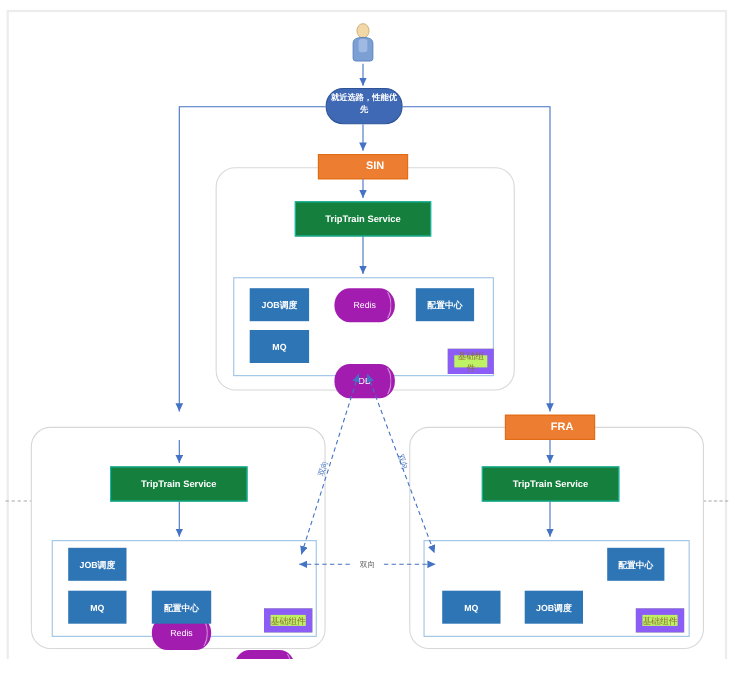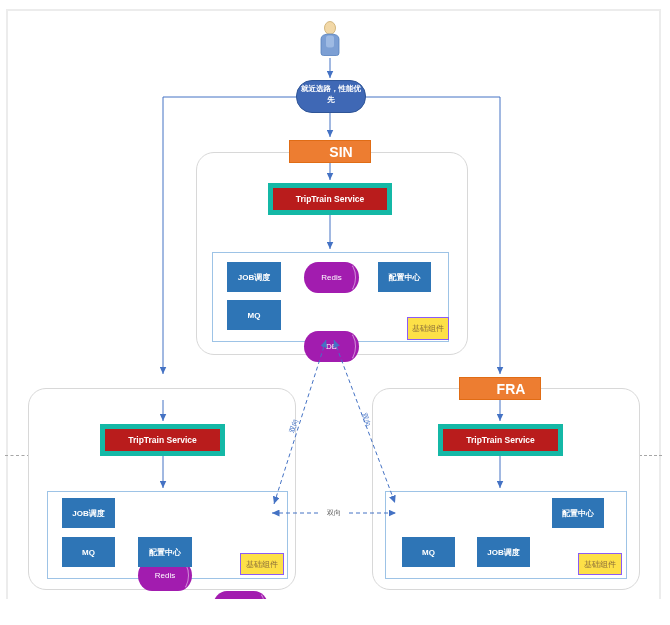--- a/index.html
+++ b/index.html
@@ -3,27 +3,27 @@
 <meta charset="utf-8">
 <style>
   html,body { margin:0; padding:0; background:#fff; }
   body { font-family:"Liberation Sans","DejaVu Sans",sans-serif; }
   #canvas { position:relative; width:670px; height:599px; background:#fff; overflow:hidden; }
   .abs { position:absolute; box-sizing:border-box; }
   .ctr { display:flex; align-items:center; justify-content:center; text-align:center; }
   .page-border { border:2px solid #ECECEC; }
   .cluster { border:1px solid #D8D8D8; border-radius:18px; background:#fff; }
   .container { border:1px solid #9DC3E6; background:#fff; }
-  .region { background:#ED7D31; border:1px solid #E06C15; color:#fff; font-size:14px; font-weight:bold;padding-left:22px; }
-  .service { background:#b91c1c; border:5px solid #14b8a6; color:#fff; font-size:8.5px; font-weight:bold; }
+  .region { background:#ED7D31; border:1px solid #E06C15; color:#fff; font-size:10px; font-weight:bold;padding-left:22px; }
+  .service { background:#15803d; border:1px solid #14b8a6; color:#fff; font-size:8.5px; font-weight:bold; }
   .comp { background:#2E75B6; color:#fff; font-size:8px; font-weight:bold;text-align:center; }
   .cyl { background:#a21caf; color:#fff; font-size:8px; font-weight:normal; border-radius:14px/50%; position:relative; }
   .seam { position:absolute; top:0; right:3px; width:18px; height:100%; border-radius:50%; border:1.5px solid transparent; border-right-color:rgba(255,255,255,0.5); box-sizing:border-box; }
   .cyl-label { position:absolute; left:0; top:0; width:100%; height:100%; display:flex; align-items:center; justify-content:center; }
-  .tag { background:#fde047; border:1px solid #8b5cf6; color:#8a6d3b; font-size:8px; }
+  .tag { background:#bef264; border:6px solid #8b5cf6; color:#8a6d3b; font-size:8px; }
   .pill { background:#3F68B5; border:1.5px solid #2F5597; border-radius:16px; color:#fff; font-size:7.5px; font-weight:bold; line-height:1.4; padding:3px 4px 0 4px; text-align:center; }
   .edge-label { position:absolute; font-size:7px; color:#595959; background:#fff; text-align:center; z-index:6; }
   .edge-label.diag { color:#4472C4; background:transparent; }
   .pbreak { border-top:1.5px dashed #A6A6A6; height:0; }
   #connectors { position:absolute; left:0; top:0; z-index:5; pointer-events:none; }
 </style>
 </head>
 <body>
 
 <div id="canvas">

